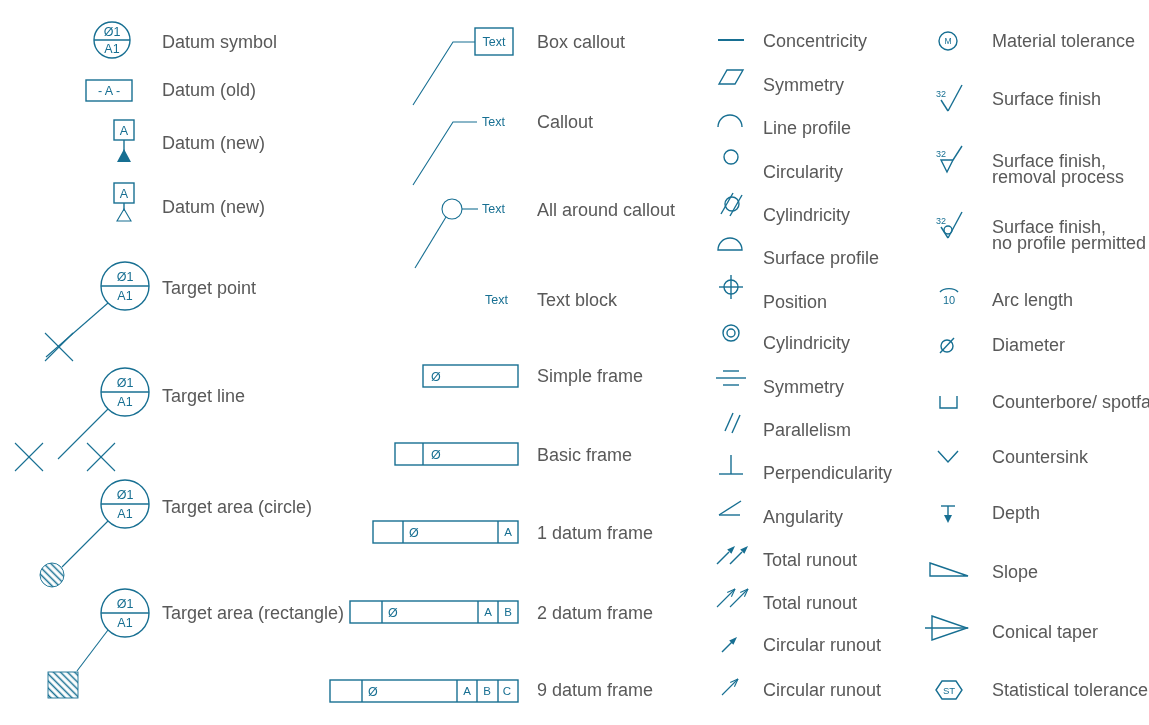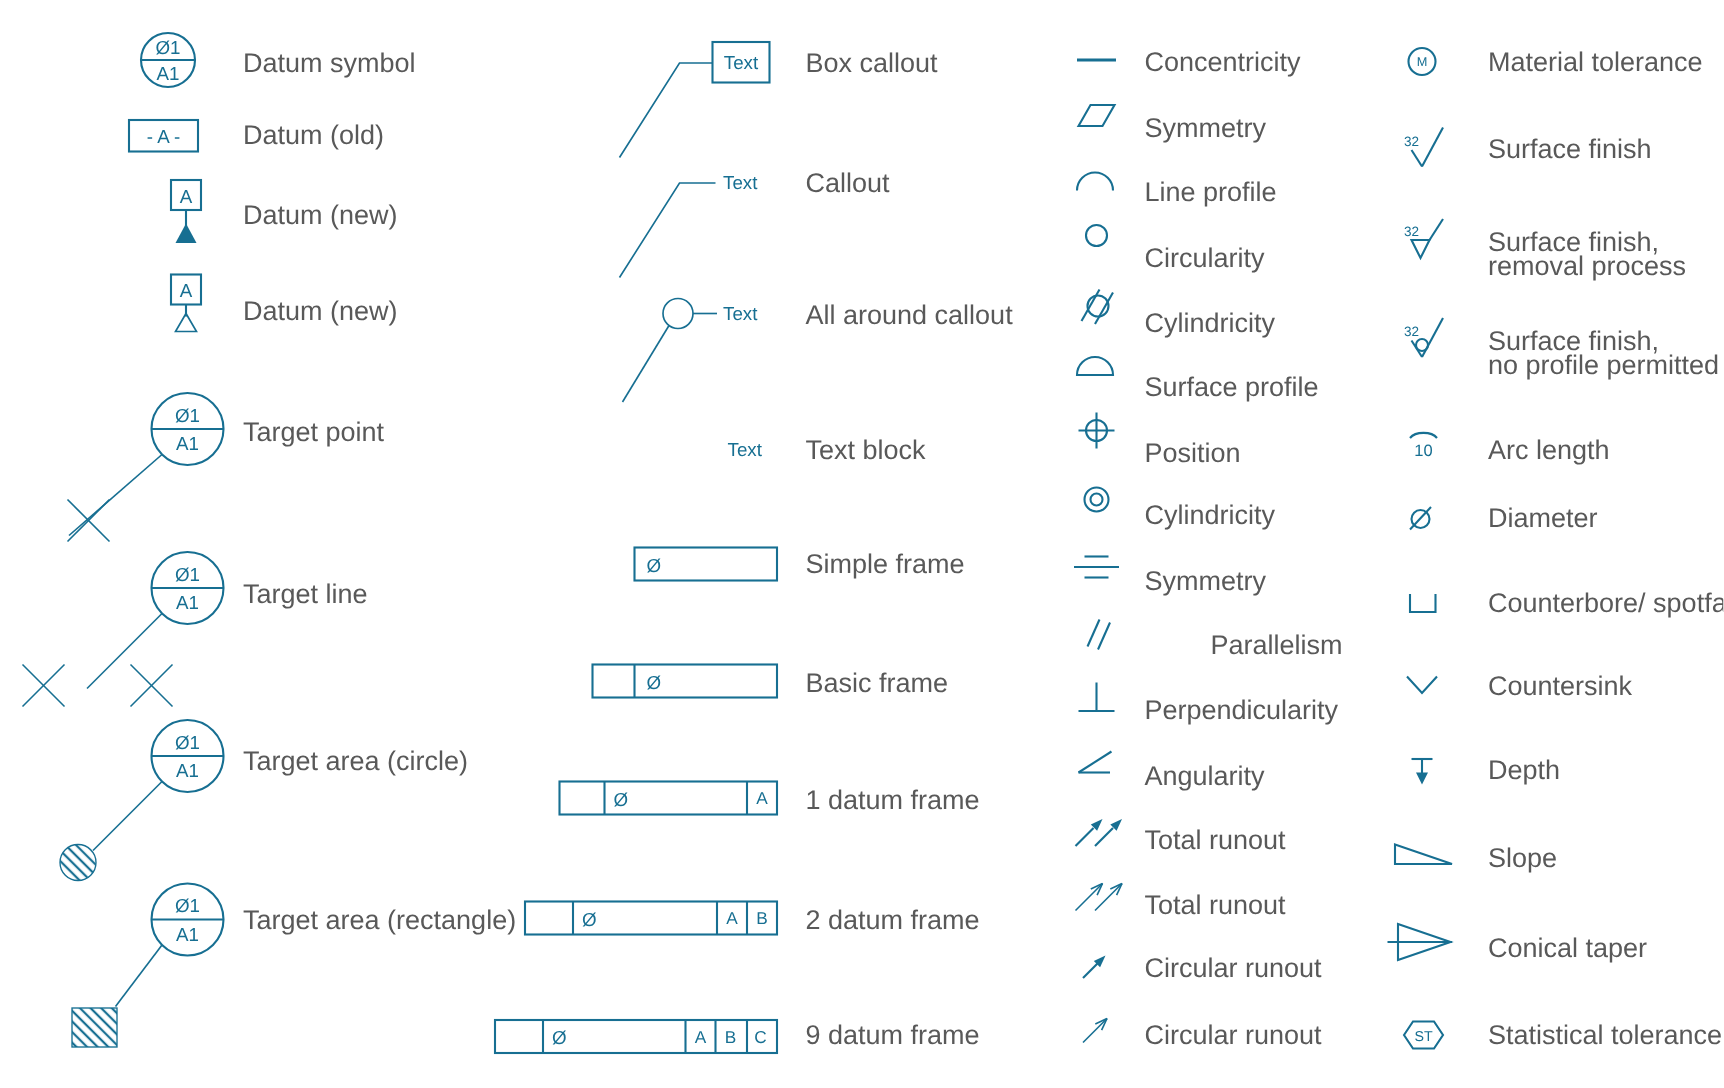--- a/index.html
+++ b/index.html
@@ -324,21 +324,21 @@
 
   <span class="lbl" style="left:763px;top:41px">Concentricity</span>
   <span class="lbl" style="left:763px;top:85px">Symmetry</span>
   <span class="lbl" style="left:763px;top:128px">Line profile</span>
   <span class="lbl" style="left:763px;top:172px">Circularity</span>
   <span class="lbl" style="left:763px;top:215px">Cylindricity</span>
   <span class="lbl" style="left:763px;top:258px">Surface profile</span>
   <span class="lbl" style="left:763px;top:302px">Position</span>
   <span class="lbl" style="left:763px;top:343px">Cylindricity</span>
   <span class="lbl" style="left:763px;top:387px">Symmetry</span>
-  <span class="lbl" style="left:807px;top:430px">Parallelism</span>
+  <span class="lbl" style="left:763px;top:430px">Parallelism</span>
   <span class="lbl" style="left:763px;top:473px">Perpendicularity</span>
   <span class="lbl" style="left:763px;top:517px">Angularity</span>
   <span class="lbl" style="left:763px;top:560px">Total runout</span>
   <span class="lbl" style="left:763px;top:603px">Total runout</span>
   <span class="lbl" style="left:763px;top:645px">Circular runout</span>
   <span class="lbl" style="left:763px;top:690px">Circular runout</span>
 
   <span class="lbl" style="left:992px;top:41px">Material tolerance</span>
   <span class="lbl" style="left:992px;top:99px">Surface finish</span>
   <span class="lbl" style="left:992px;top:169px">

